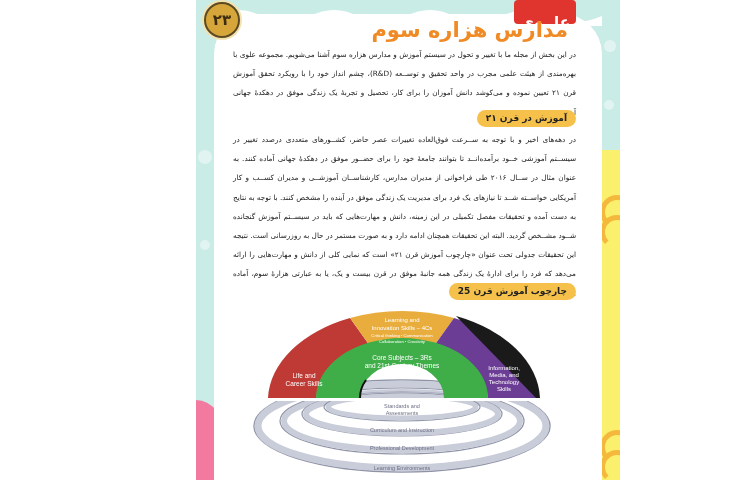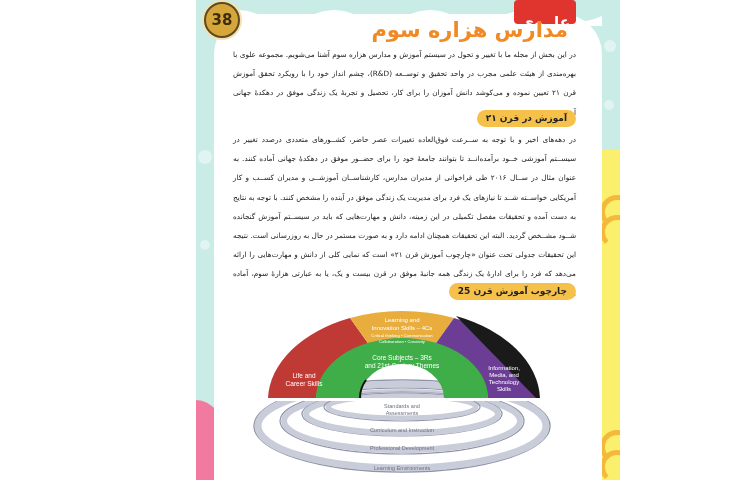--- a/index.html
+++ b/index.html
@@ -83,21 +83,21 @@
   <div class="yellow-arc" style="top:215px;"></div>
   <div class="yellow-arc" style="top:430px;"></div>
   <div class="yellow-arc" style="top:450px;"></div>
   <div class="pink-band"></div>
 
   <div class="sheet"></div>
   <svg class="wave-top" viewBox="0 0 388 18" preserveAspectRatio="none">
     <path d="M0,18 L0,8 Q24,-4 48,8 T96,8 T144,8 T192,8 T240,8 T288,8 T336,8 T388,8 L388,18 Z" fill="#ffffff"></path>
   </svg>
 
-  <div class="page-num">38</div>
+  <div class="page-num">۲۳</div>
   <div class="brand">علــوی</div>
   <div class="title">مدارس هزاره سوم</div>
 
   <div class="text-block" style="top:45px;">در این بخش از مجله ما با تغییر و تحول در سیستم آموزش و مدارس هزاره سوم آشنا می‌شویم. مجموعه علوی با بهره‌مندی از هیئت علمی مجرب در واحد تحقیق و توســعه (R&amp;D)، چشم انداز خود را با رویکرد تحقق آموزش قرن ۲۱ تعیین نموده و می‌کوشد دانش آموزان را برای کار، تحصیل و تجربهٔ یک زندگی موفق در دهکدهٔ جهانی آموزش دهد.</div>
 
   <div class="pill" style="top:110px;">آموزش در قرن ۲۱</div>
 
   <div class="text-block" style="top:130px;">در دهه‌های اخیر و با توجه به ســرعت فوق‌العاده تغییرات عصر حاضر، کشــورهای متعددی درصدد تغییر در سیســتم آموزشی خــود برآمده‌انــد تا بتوانند جامعهٔ خود را برای حضــور موفق در دهکدهٔ جهانی آماده کنند. به عنوان مثال در ســال ۲۰۱۶ طی فراخوانی از مدیران مدارس، کارشناســان آموزشــی و مدیران کســب و کار آمریکایی خواســته شــد تا نیازهای یک فرد برای مدیریت یک زندگی موفق در آینده را مشخص کنند. با توجه به نتایج به دست آمده و تحقیقات مفصل تکمیلی در این زمینه، دانش و مهارت‌هایی که باید در سیســتم آموزش گنجانده شــود مشــخص گردید. البته این تحقیقات همچنان ادامه دارد و به صورت مستمر در حال به روزرسانی است. نتیجه این تحقیقات جدولی تحت عنوان «چارچوب آموزش قرن ۲۱» است که نمایی کلی از دانش و مهارت‌هایی را ارائه می‌دهد که فرد را برای ادارهٔ یک زندگی همه جانبهٔ موفق در قرن بیست و یک، یا به عبارتی هزارهٔ سوم، آماده می‌کند.</div>
 
   <div class="pill" style="top:283px;">چارچوب آموزش قرن 25</div>

